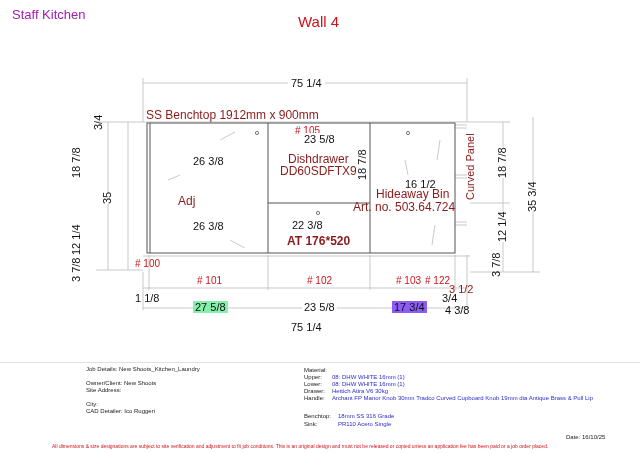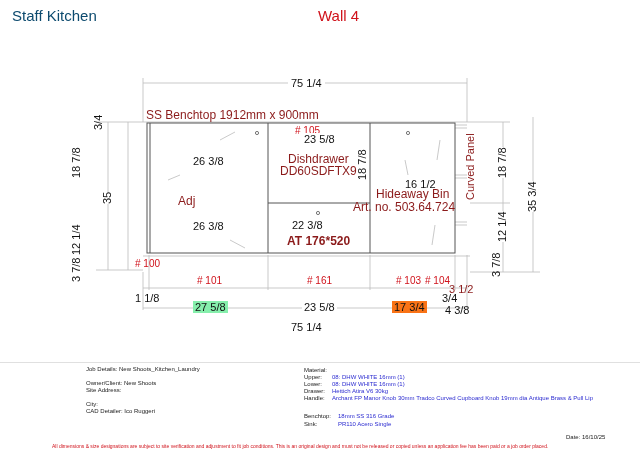--- a/index.html
+++ b/index.html
@@ -1,18 +1,18 @@
 <!DOCTYPE html>
 <html><head>
 <meta charset="utf-8">
 <style>
   html, body { margin:0; padding:0; background:#ffffff; }
   body { width:640px; height:453px; position:relative; overflow:hidden; font-family:"Liberation Sans", sans-serif; }
   .abs { position:absolute; white-space:nowrap; }
-  .title { font-size:15px; color:#0c4a6e; }
+  .title { font-size:13px; color:#a21caf; }
   .wall { font-size:15px; color:#d0121b; }
   .dim { font-size:11px; color:#111; }
   .label-red { color:#8b1a1a; font-size:12px; }
   .tag { color:#d0121b; font-size:10px; }
   .rot { transform-origin:left top; transform:rotate(-90deg); }
   svg { position:absolute; left:0; top:0; }
   .info { font-size:6px; color:#222; line-height:7.5px; }
   .blue { color:#2b2bd0; }
   .footer { font-size:5px; color:#d0121b; }
 </style>
@@ -71,21 +71,21 @@
     <line x1="268" y1="203" x2="370" y2="203"></line>
   </g>
   <g fill="none" stroke="#555" stroke-width="0.8">
     <circle cx="257" cy="133" r="1.6"></circle>
     <circle cx="408" cy="133" r="1.6"></circle>
     <circle cx="318" cy="213" r="1.6"></circle>
   </g>
 </svg>
 
 <div class="abs title" style="left:12px;top:7px;">Staff Kitchen</div>
-<div class="abs wall" style="left:298px;top:7px;margin-left:20px;">Wall 4</div>
+<div class="abs wall" style="left:298px;top:13px;">Wall 4</div>
 
 <div class="abs dim" style="left:288px;top:77px;background:#fff;padding:0 3px;">75 1/4</div>
 
 <div class="abs label-red" style="left:146px;top:108px;">SS Benchtop 1912mm x 900mm</div>
 
 <div class="abs dim rot" style="left:92px;top:130px;">3/4</div>
 <div class="abs dim rot" style="left:70px;top:178px;">18 7/8</div>
 <div class="abs dim rot" style="left:101px;top:204px;background:#fff;">35</div>
 <div class="abs dim rot" style="left:70px;top:255px;">12 1/4</div>
 <div class="abs dim rot" style="left:70px;top:282px;">3 7/8</div>
@@ -107,28 +107,28 @@
 <div class="abs dim rot" style="left:356px;top:180px;">18 7/8</div>
 <div class="abs dim" style="left:292px;top:219px;">22 3/8</div>
 <div class="abs label-red" style="left:287px;top:234px;font-weight:bold;">AT 176*520</div>
 
 <div class="abs dim" style="left:405px;top:178px;">16 1/2</div>
 <div class="abs label-red" style="left:376px;top:187px;">Hideaway Bin</div>
 <div class="abs label-red" style="left:353px;top:200px;">Art. no. 503.64.724</div>
 
 <div class="abs tag" style="left:135px;top:258px;"># 100</div>
 <div class="abs tag" style="left:197px;top:275px;"># 101</div>
-<div class="abs tag" style="left:307px;top:275px;"># 161</div>
+<div class="abs tag" style="left:307px;top:275px;"># 102</div>
 <div class="abs tag" style="left:396px;top:275px;"># 103</div>
-<div class="abs tag" style="left:425px;top:275px;"># 104</div>
+<div class="abs tag" style="left:425px;top:275px;"># 122</div>
 
 <div class="abs dim" style="left:135px;top:292px;">1 1/8</div>
 <div class="abs dim" style="left:193px;top:301px;background:#86efac;padding:0 2px;">27 5/8</div>
 <div class="abs dim" style="left:302px;top:301px;background:#fff;padding:0 2px;">23 5/8</div>
-<div class="abs dim" style="left:392px;top:301px;background:#f97316;padding:0 2px;">17 3/4</div>
+<div class="abs dim" style="left:392px;top:301px;background:#8b5cf6;padding:0 2px;">17 3/4</div>
 <div class="abs label-red" style="left:449px;top:283px;font-size:11px;">3 1/2</div>
 <div class="abs dim" style="left:442px;top:292px;">3/4</div>
 <div class="abs dim" style="left:445px;top:304px;">4 3/8</div>
 <div class="abs dim" style="left:288px;top:321px;background:#fff;padding:0 3px;">75 1/4</div>
 
 <div class="abs" style="left:0;top:362px;width:640px;height:1px;background:#e0e0e0;"></div>
 
 <div class="abs info" style="left:86px;top:366px;">Job Details: New Shoots_Kitchen_Laundry</div>
 <div class="abs info" style="left:86px;top:380px;">Owner/Client: New Shoots</div>
 <div class="abs info" style="left:86px;top:387px;">Site Address:</div>

